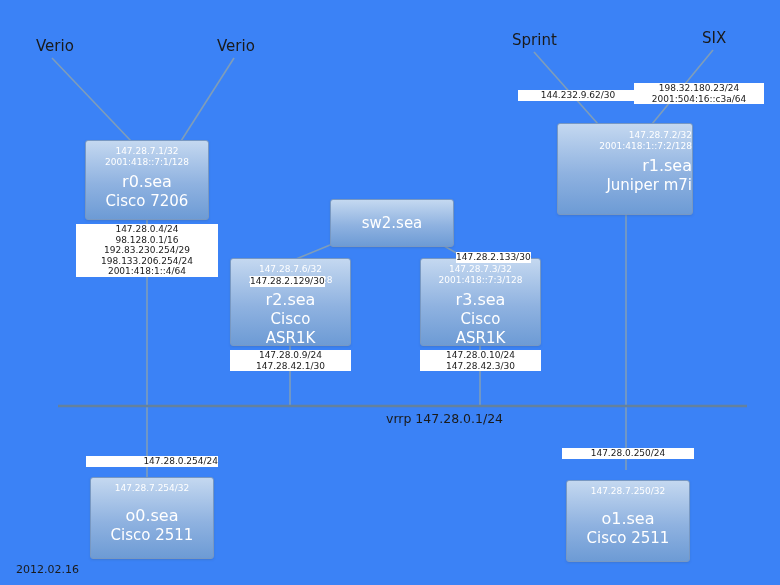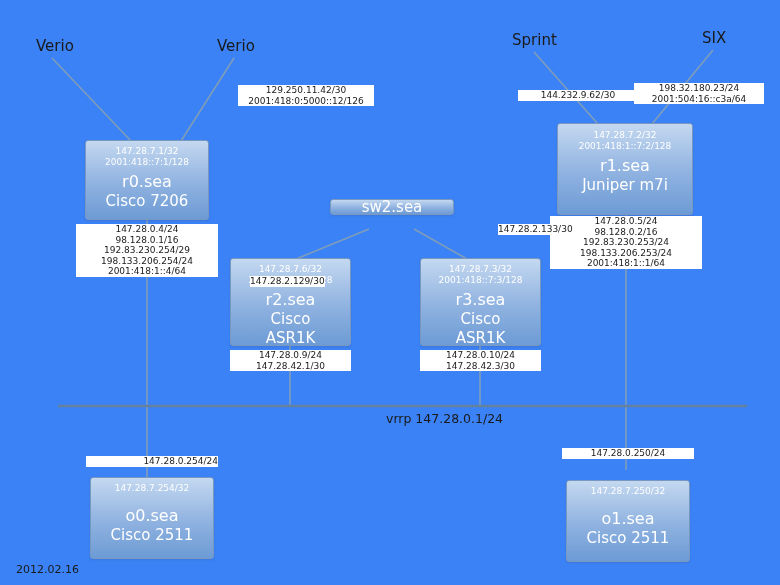--- a/index.html
+++ b/index.html
@@ -21,21 +21,21 @@
   .node-ip{font-size:9px;line-height:11px;white-space:nowrap;}
   .node-name{font-size:16px;line-height:21px;margin-top:3px;font-weight:400;}
   .node-model{font-size:15px;line-height:19px;}
   .uplink-label{position:absolute;font-size:15px;line-height:18px;color:#1a1a1a;white-space:nowrap;}
   .ann{position:absolute;font-size:9px;line-height:10.5px;color:#1a1a1a;text-align:center;background:#ffffff;}
   .ann div{white-space:nowrap;}
   .ann-nw{position:absolute;font-size:9px;line-height:10.5px;color:#1a1a1a;white-space:nowrap;background:#ffffff;}
   .vrrp-label{position:absolute;font-size:12.5px;line-height:15px;color:#1a1a1a;white-space:nowrap;}
   .date-label{position:absolute;font-size:11px;line-height:13px;color:#1a1a1a;white-space:nowrap;}
   .pad5{padding-top:5px;}
-  .pad6{padding-top:6px;}
+  .pad6{padding-top:6px;align-items:flex-end;}
   .spacer8{height:8px;}
 </style>
 </head>
 <body>
 
 <div id="canvas">
 
   <svg id="wires" viewBox="0 0 780 585" xmlns="http://www.w3.org/2000/svg">
     <line class="link" x1="52" y1="58" x2="131" y2="141"></line>
     <line class="link" x1="234" y1="58" x2="181" y2="141"></line>
@@ -48,24 +48,20 @@
     <line class="link" x1="290" y1="345" x2="290" y2="407"></line>
     <line class="link" x1="480" y1="345" x2="480" y2="407"></line>
     <line class="bus" x1="58" y1="406" x2="747" y2="406"></line>
   </svg>
 
   <div class="uplink-label" style="left:36px;top:37px;">Verio</div>
   <div class="uplink-label" style="left:217px;top:37px;">Verio</div>
   <div class="uplink-label" style="left:512px;top:31px;">Sprint</div>
   <div class="uplink-label" style="left:702px;top:29px;">SIX</div>
 
-  <div class="ann" style="left:238px;top:85px;width:136px;">
-    <div>129.250.11.42/30</div>
-    <div>2001:418:0:5000::12/126</div>
-  </div>
   <div class="ann" style="left:518px;top:90px;width:120px;">
     <div>144.232.9.62/30</div>
   </div>
   <div class="ann" style="left:634px;top:83px;width:130px;">
     <div>198.32.180.23/24</div>
     <div>2001:504:16::c3a/64</div>
   </div>
 
   <div class="node pad5" style="left:85px;top:140px;width:124px;height:80px;">
     <div class="node-ip">147.28.7.1/32</div>
@@ -74,21 +70,21 @@
     <div class="node-model">Cisco 7206</div>
   </div>
 
   <div class="node pad6" style="left:557px;top:123px;width:136px;height:92px;">
     <div class="node-ip">147.28.7.2/32</div>
     <div class="node-ip">2001:418:1::7:2/128</div>
     <div class="node-name">r1.sea</div>
     <div class="node-model">Juniper m7i</div>
   </div>
 
-  <div class="node" style="left:330px;top:199px;width:124px;height:16px;justify-content:center;">
+  <div class="node" style="left:330px;top:199px;width:124px;height:48px;justify-content:center;">
     <div class="node-model" style="font-size:15px;">sw2.sea</div>
   </div>
 
   <div class="node pad5" style="left:230px;top:258px;width:121px;height:88px;">
     <div class="node-ip">147.28.7.6/32</div>
     <div class="node-ip">2001:418::7:6/128</div>
     <div class="node-name">r2.sea</div>
     <div class="node-model">Cisco</div>
     <div class="node-model">ASR1K</div>
   </div>
@@ -116,30 +112,23 @@
   </div>
 
   <div class="ann" style="left:76px;top:224px;width:142px;">
     <div>147.28.0.4/24</div>
     <div>98.128.0.1/16</div>
     <div>192.83.230.254/29</div>
     <div>198.133.206.254/24</div>
     <div>2001:418:1::4/64</div>
   </div>
 
-  <div class="ann" style="left:550px;top:216px;width:152px;">
-    <div>147.28.0.5/24</div>
-    <div>98.128.0.2/16</div>
-    <div>192.83.230.253/24</div>
-    <div>198.133.206.253/24</div>
-    <div>2001:418:1::1/64</div>
-  </div>
 
   <div class="ann-nw" style="left:250px;top:236px;margin-top:40px;">147.28.2.129/30</div>
-  <div class="ann-nw" style="left:456px;top:224px;margin-left:42px;">147.28.2.133/30</div>
+  <div class="ann-nw" style="left:456px;top:252px;">147.28.2.133/30</div>
 
   <div class="ann" style="left:230px;top:350px;width:121px;text-align:center;">
     <div>147.28.0.9/24</div>
     <div>147.28.42.1/30</div>
   </div>
 
   <div class="ann" style="left:420px;top:350px;width:121px;">
     <div>147.28.0.10/24</div>
     <div>147.28.42.3/30</div>
   </div>

